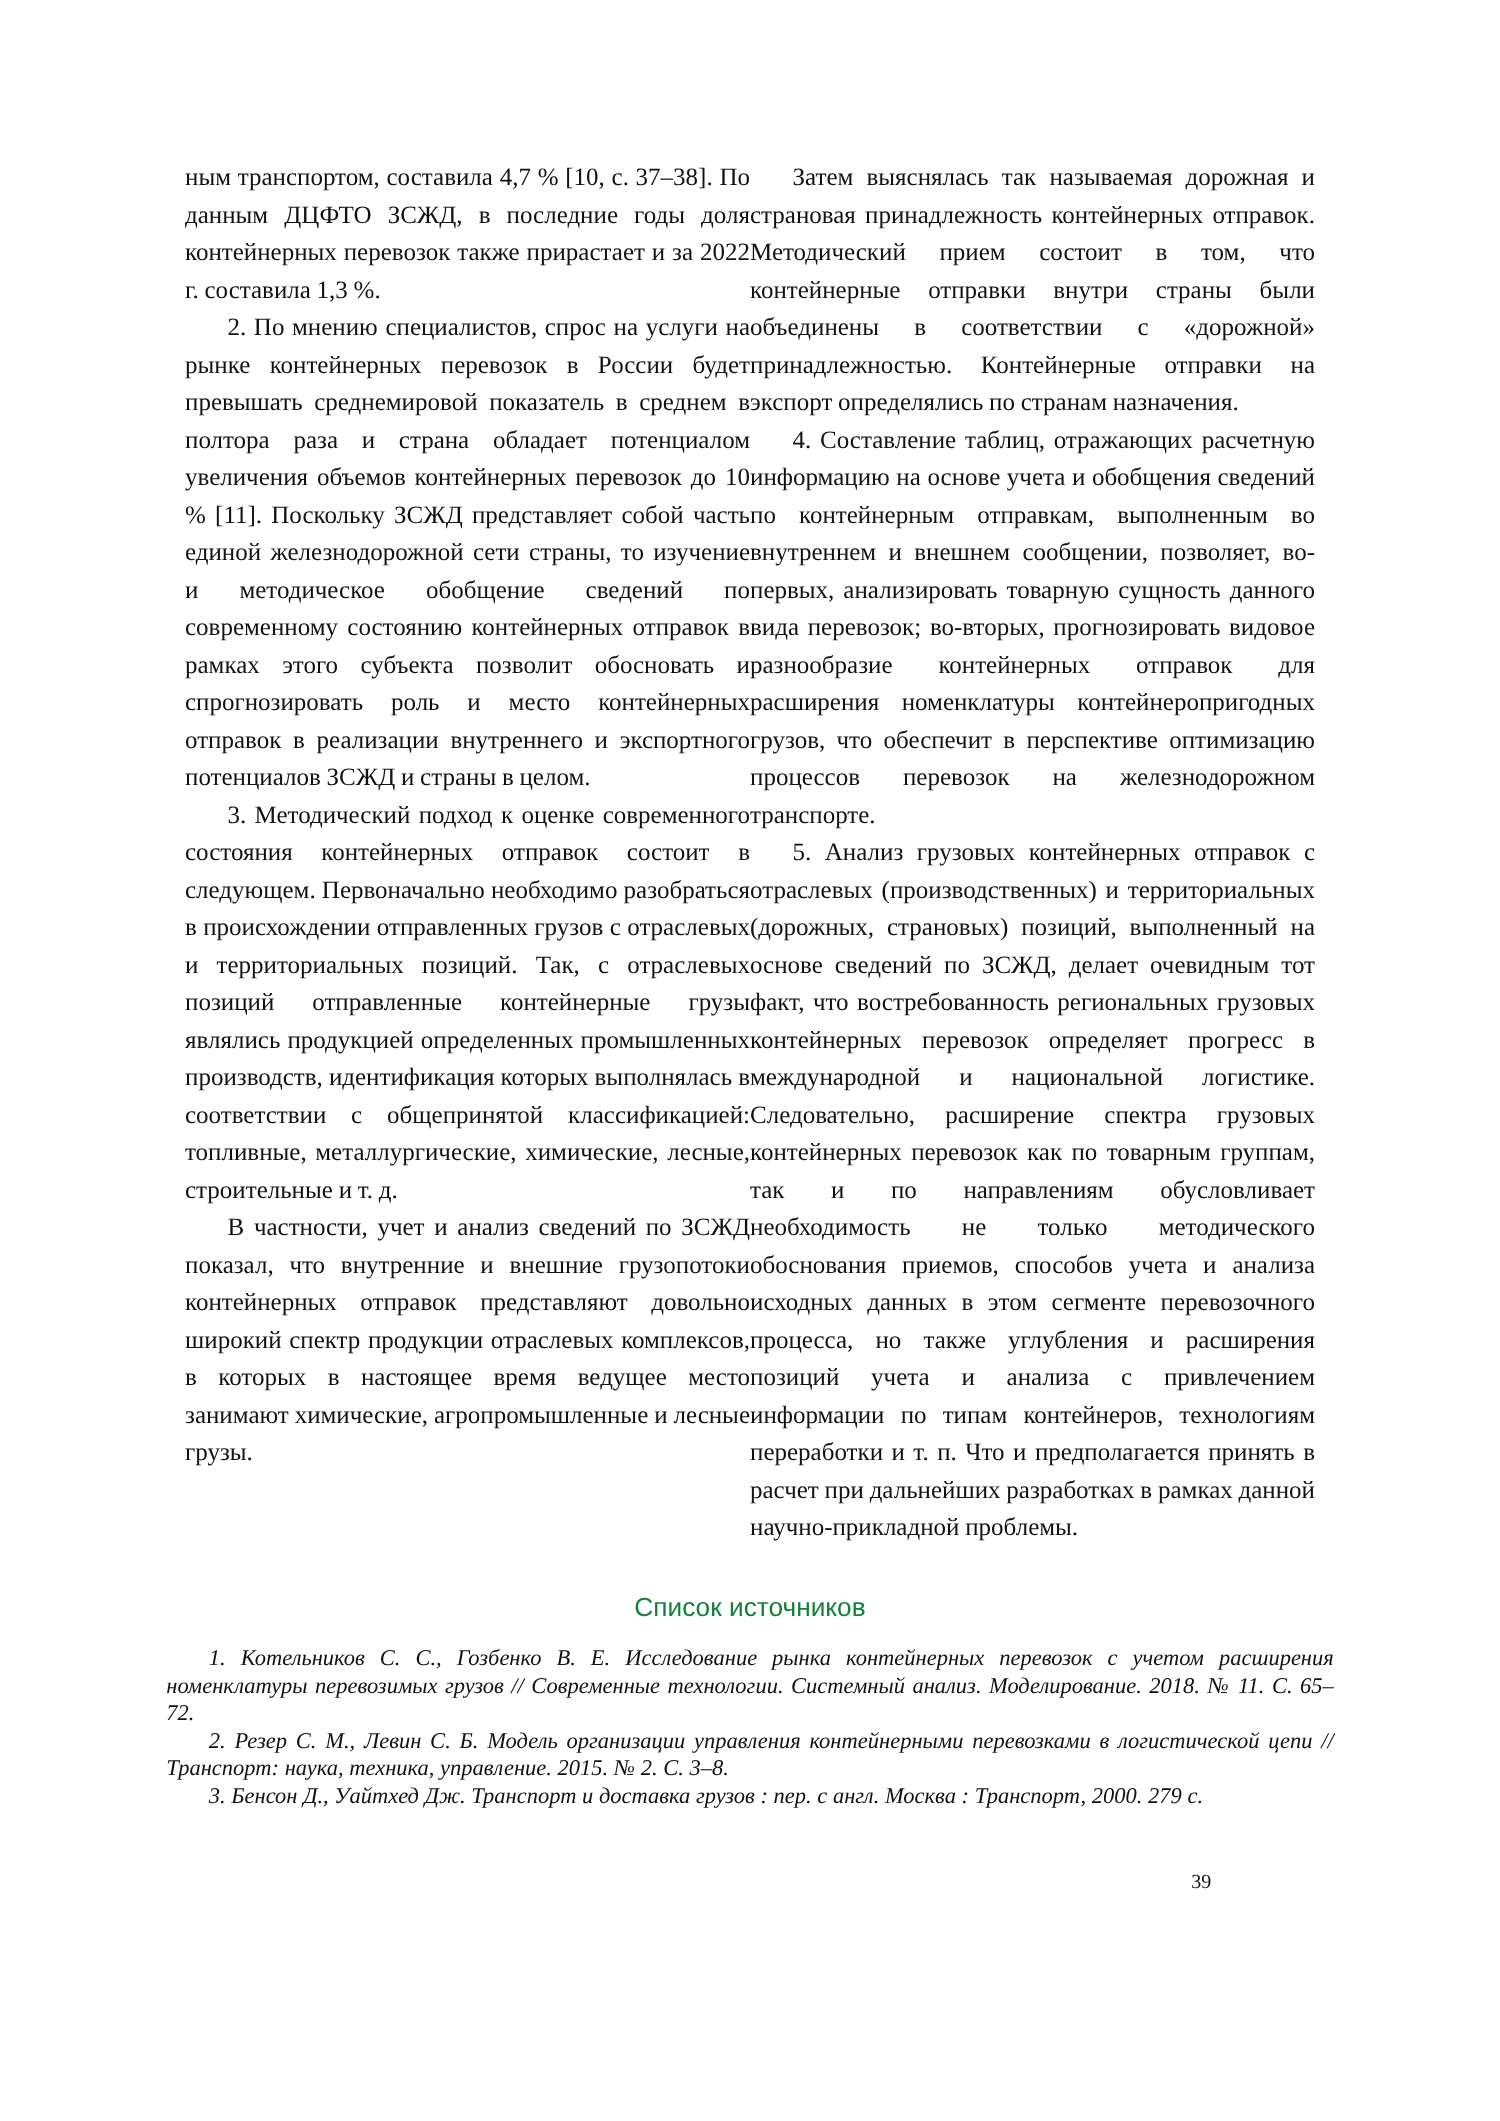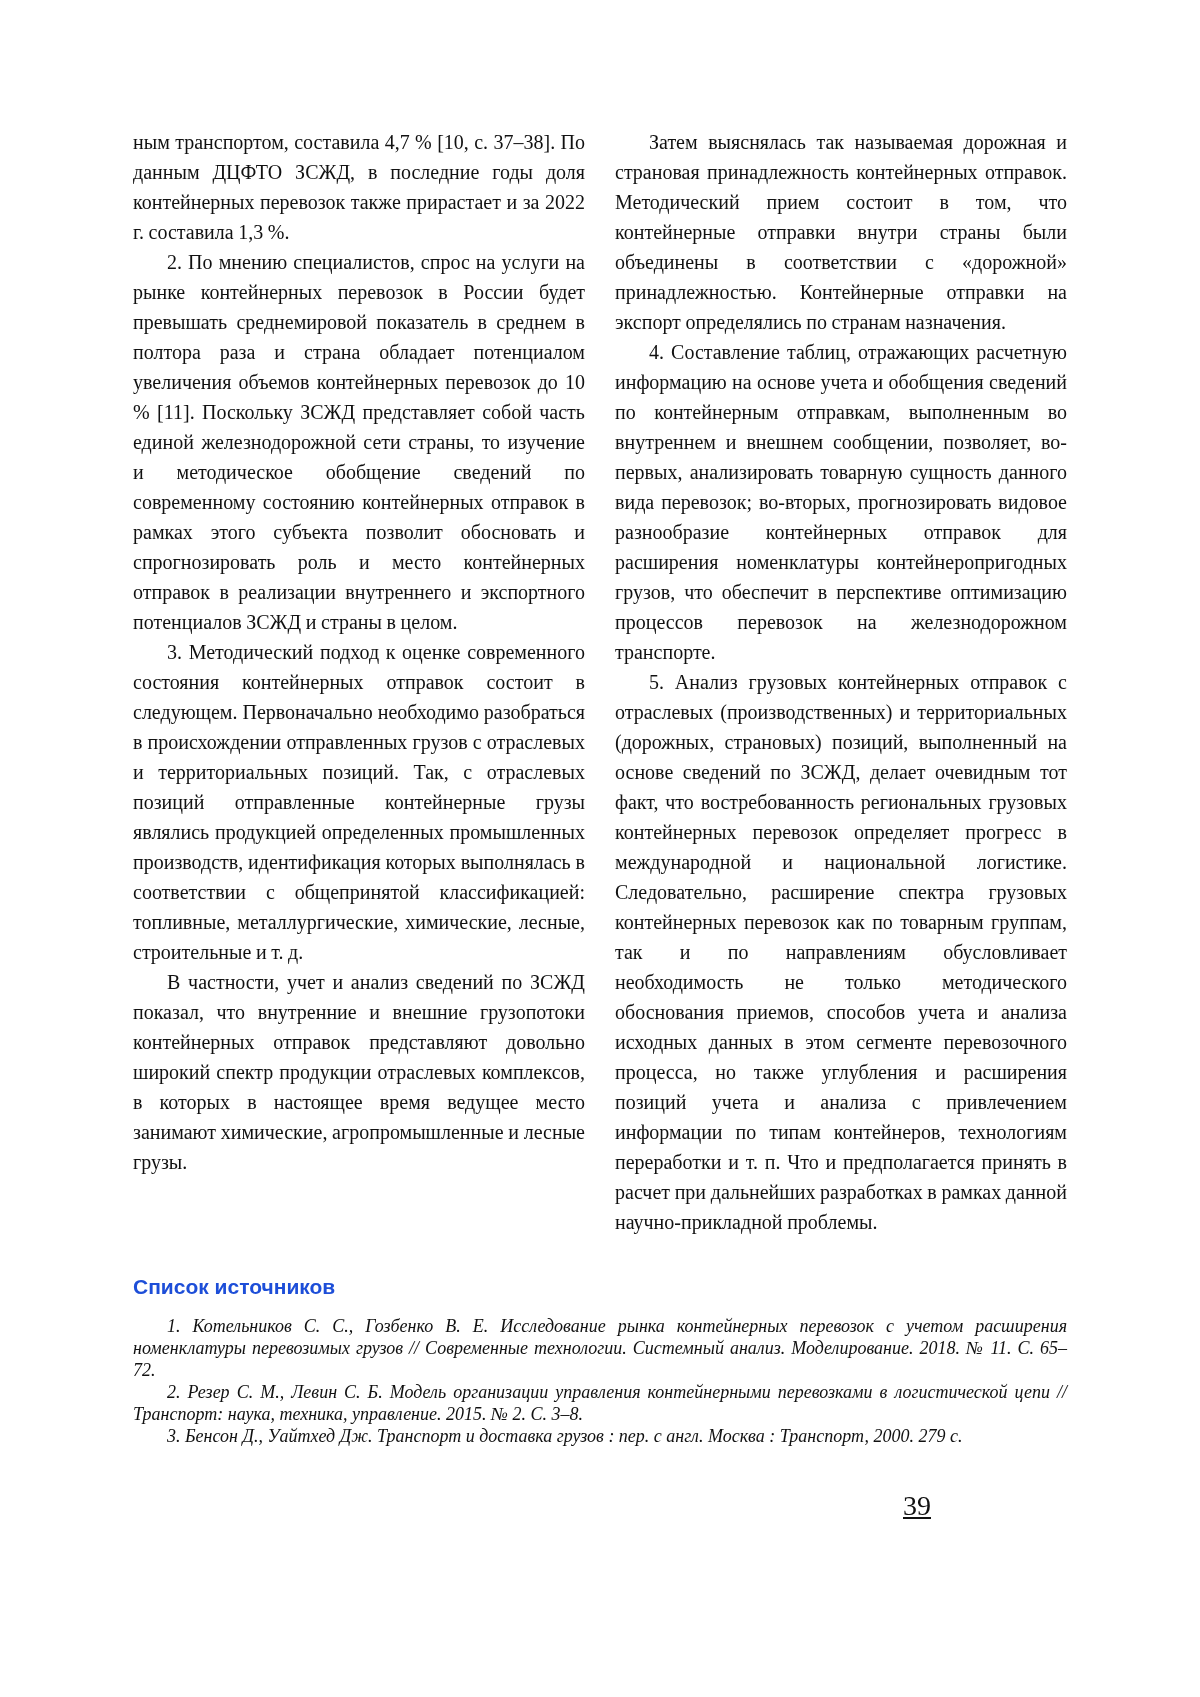--- a/index.html
+++ b/index.html
@@ -15,64 +15,64 @@
     overflow: hidden;
   }
   .content {
     position: absolute;
     left: 133px;
     top: 127px;
     width: 934px;
   }
   .body-columns {
     display: flex;
-    gap: 30px;
+    justify-content: center;
   }
   .col {
     width: 452px;
   }
   .para {
     font-size: 20px;
     line-height: 30px;
     text-align: justify;
     text-indent: 34px;
     hyphens: auto;
     -webkit-hyphens: auto;
     word-spacing: -0.02em;
   }
   .para.no-indent {
     text-indent: 0;
   }
   .refs-heading {
     margin-top: 38px;
     margin-bottom: 16px;
+    text-align: center;
     font-family: "Liberation Sans", sans-serif;
-    font-weight: bold;
+    font-weight: normal;
     font-size: 21px;
-    color: #1d4ed8;
+    color: #15803d;
   }
   .refs {
     width: 934px;
     font-style: italic;
   }
   .ref {
     font-size: 18px;
     line-height: 22px;
     text-align: justify;
     text-indent: 34px;
     hyphens: auto;
     -webkit-hyphens: auto;
   }
   .page-number {
     position: absolute;
-    left: 903px;
+    left: 953px;
     top: 1495px;
-    font-size: 28px;
+    font-size: 16px;
     line-height: 22px;
-    text-decoration: underline;
   }
 </style>
 </head>
 <body>
 
 <div class="page">
 
   <div class="content">
 
     <div class="body-columns">

